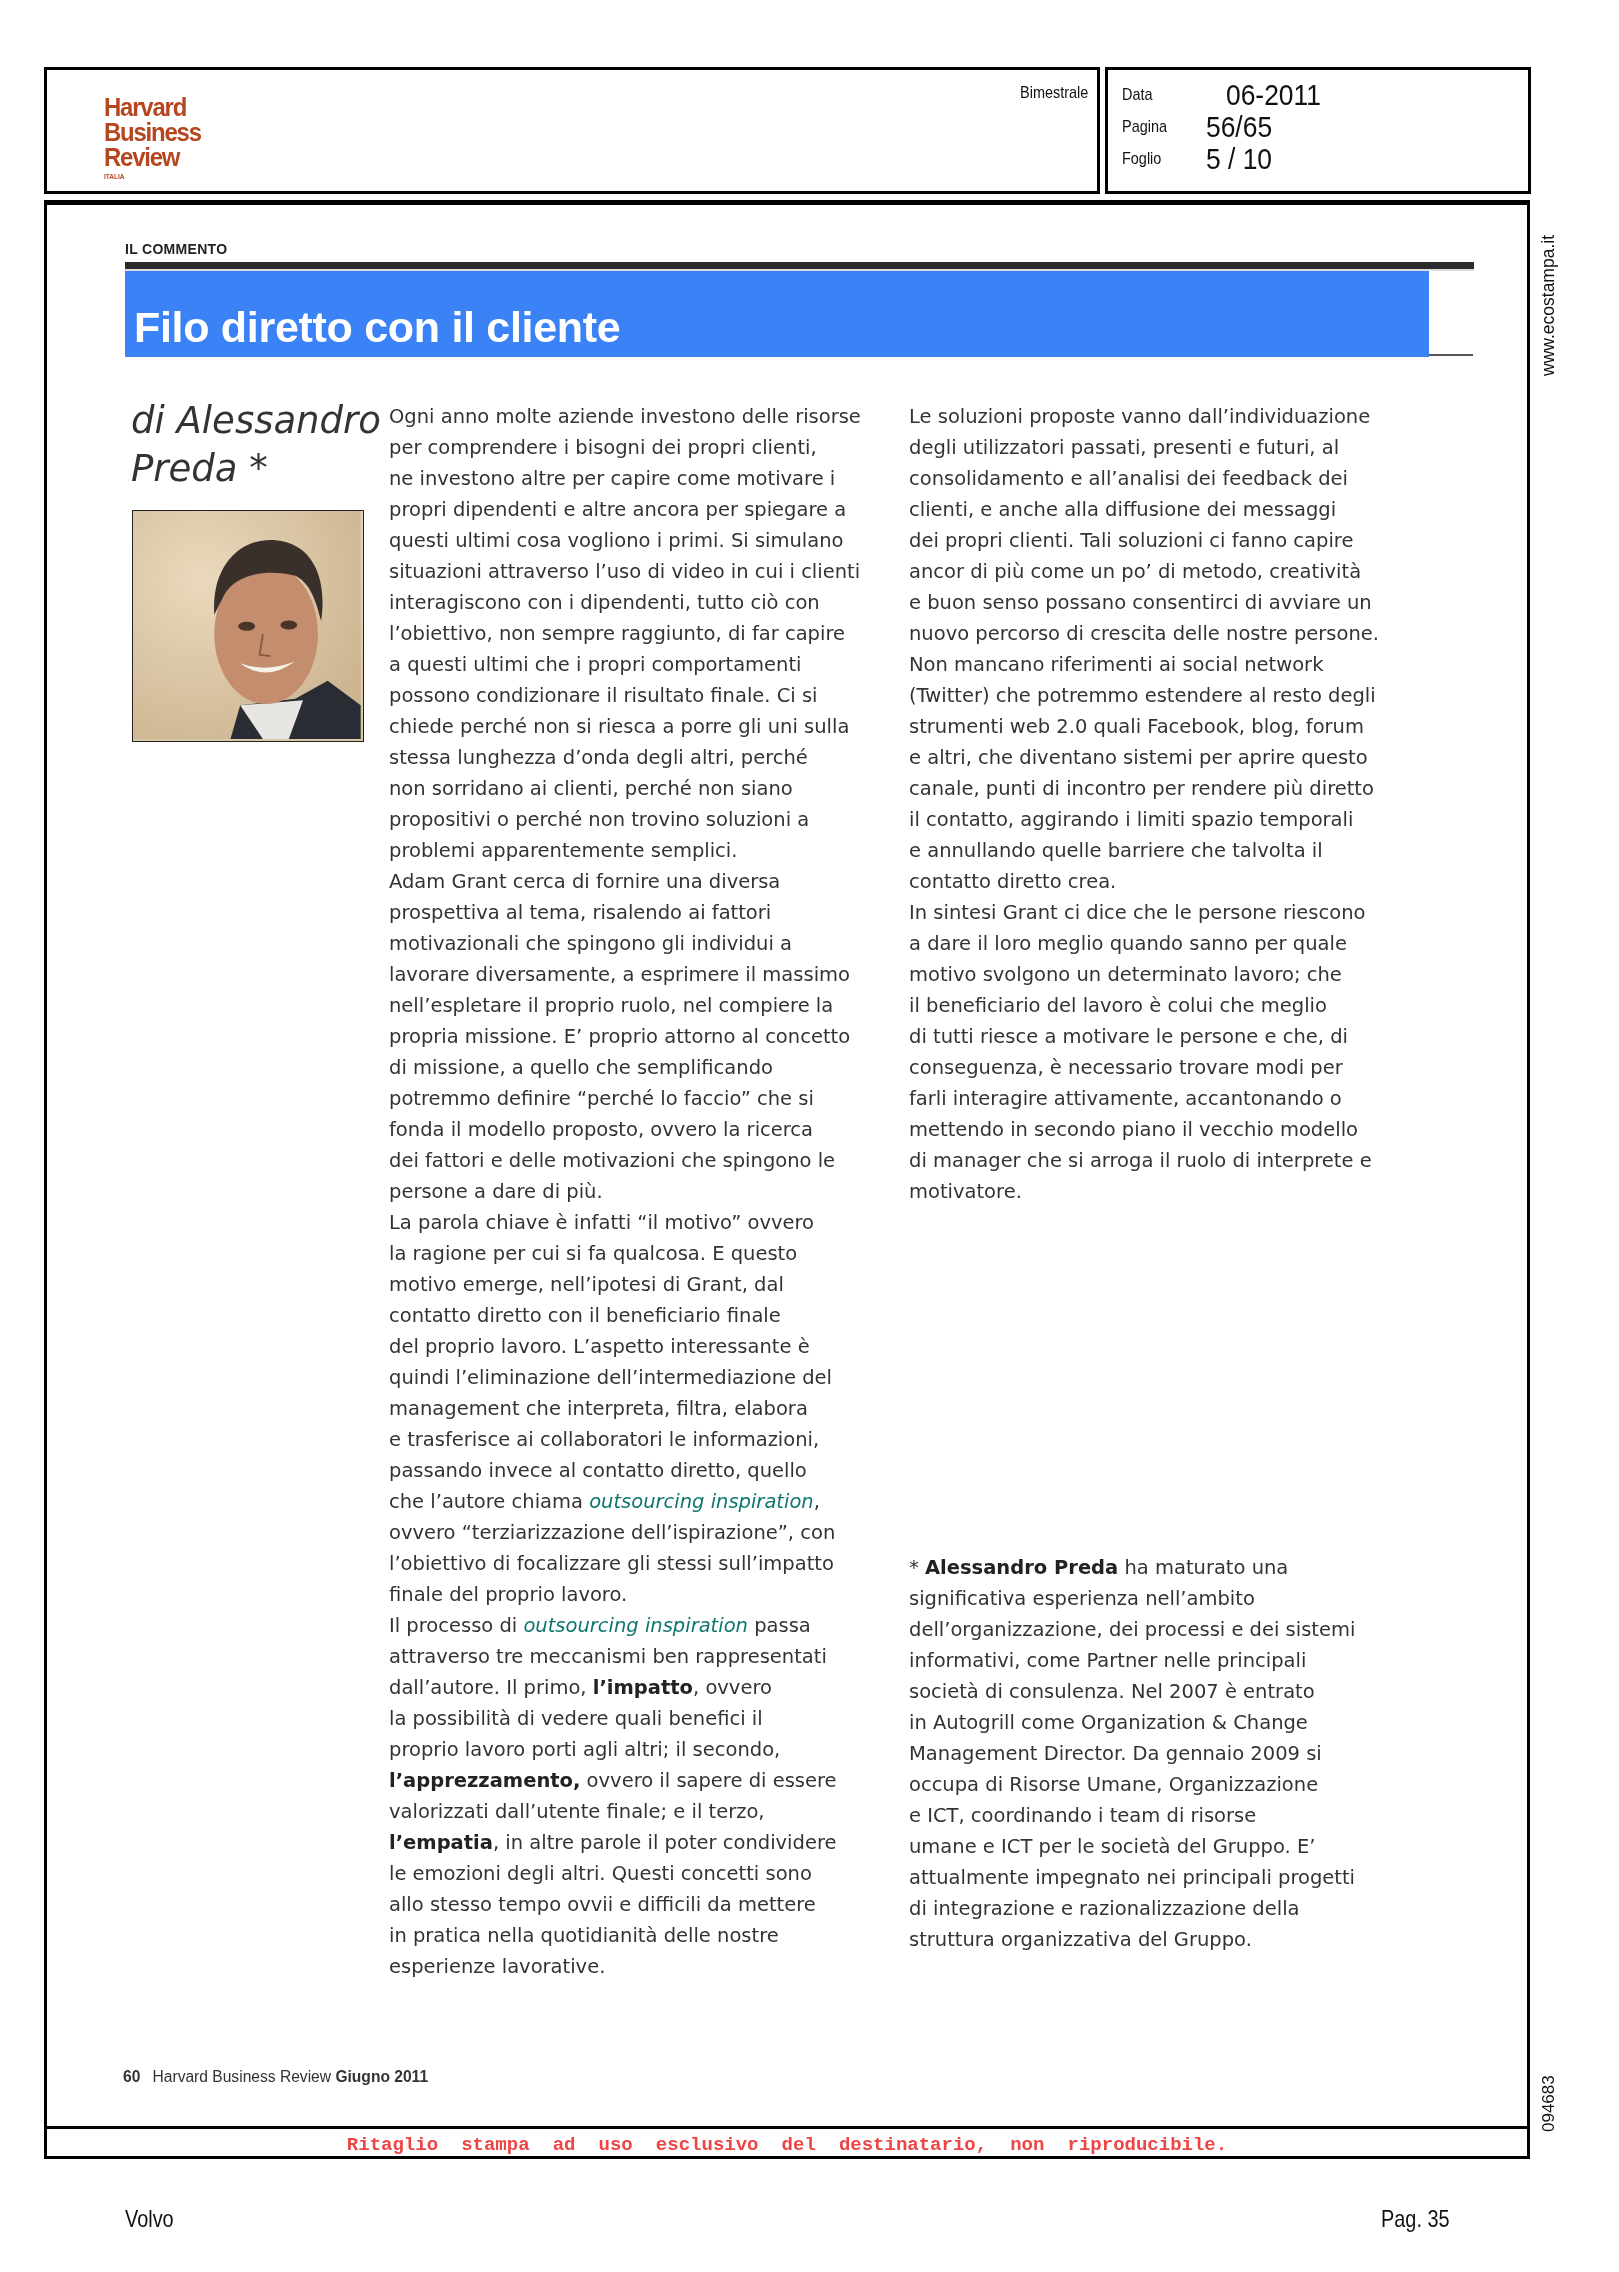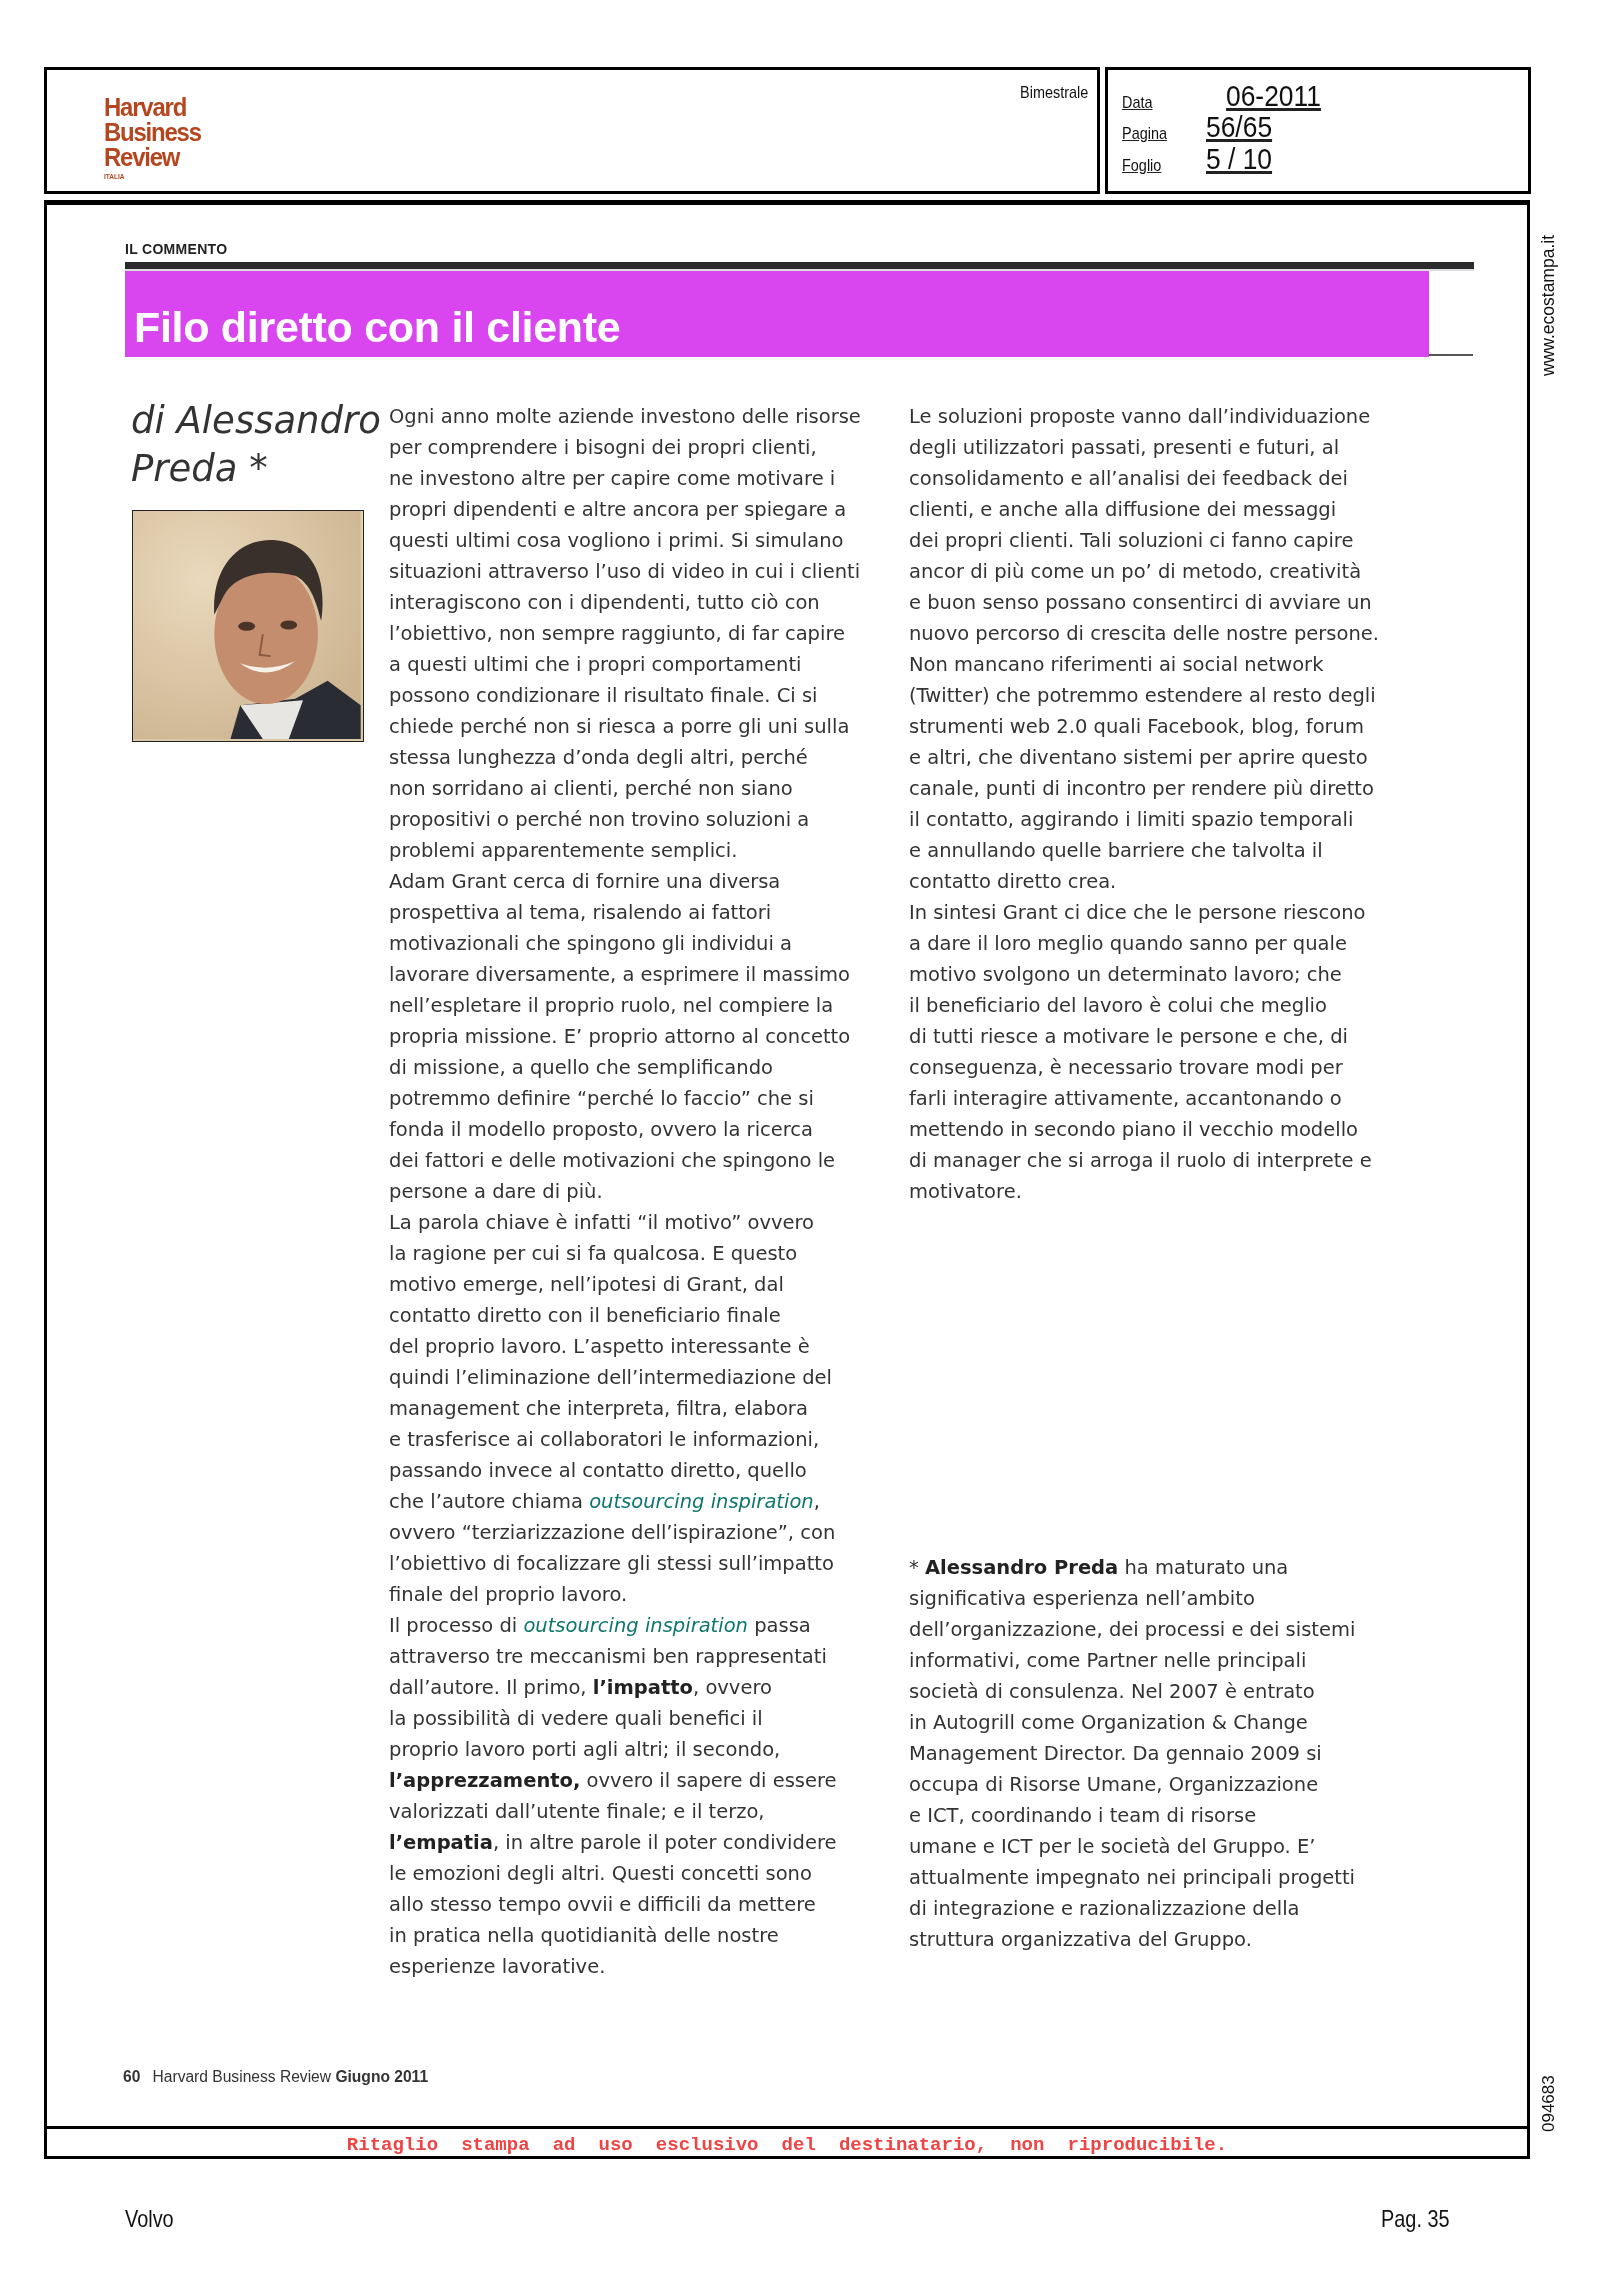--- a/index.html
+++ b/index.html
@@ -12,41 +12,41 @@
   .hdr-right { position: absolute; left: 1105px; top: 67px; width: 426px; height: 127px;
                border: 3.2px solid #000; box-sizing: border-box; }
   .logo { position: absolute; left: 57px; top: 25px; color: #b5461f;
           font-family: "Liberation Sans", sans-serif; font-weight: bold;
           font-size: 26px; line-height: 25px; letter-spacing: -1.3px; transform: scaleX(0.92);
           transform-origin: left top; }
   .logo .sub { display: block; font-size: 7.1px; line-height: 9px; letter-spacing: 0;
                margin-top: 2.6px; }
   .periodicity { position: absolute; right: 9px; top: 13px; font-size: 17px; color: #111;
                  transform: scaleX(0.85); transform-origin: right top; }
-  .meta-row { position: absolute; left: 14.3px; height: 35px; display: flex; align-items: flex-end; text-decoration: underline; }
+  .meta-row { position: absolute; left: 14.3px; height: 35px; display: flex; align-items: center; }
   .meta-row .k { width: 84px; font-size: 17px; color: #111; transform: scaleX(0.85); transform-origin: left; }
   .meta-row .v { font-size: 30px; color: #111; transform: scaleX(0.88); transform-origin: left; }
   .meta-date { top: 7.8px; } .meta-date .v { margin-left: 19.5px; }
   .meta-page { top: 39px; }
   .meta-sheet { top: 71px; }
 
   
   .main-box { position: absolute; left: 44px; top: 200px; width: 1486px; height: 1959px;
               border: 3.2px solid #000; border-top-width: 5.8px; box-sizing: border-box; }
   .footer-rule { position: absolute; left: 44px; top: 2126px; width: 1486px; height: 2.6px; background: #000; }
   .notice { position: absolute; left: 44px; top: 2134px; width: 1486px; text-align: center;
             font-family: "Liberation Mono", monospace; font-weight: bold; font-size: 19px;
             word-spacing: 11.7px; color: #ef4444; }
 
   .section-label { position: absolute; left: 125px; top: 241px; font-size: 14px; font-weight: bold;
                    color: #222; letter-spacing: 0.3px; }
   .banner-top { position: absolute; left: 125px; top: 262px; width: 1349px; height: 6.5px; background: #2b2b2d; }
   .banner-line { position: absolute; left: 125px; top: 269px; width: 1349px; height: 1.9px; background: #ddd; }
   .banner { position: absolute; left: 125px; top: 271px; width: 1304px; height: 86px;
-            background: #d946ef; }
+            background: #3b82f6; }
   .banner-tail { position: absolute; left: 1429px; top: 354px; width: 44px; height: 1.9px; background: #555; }
   .title { position: absolute; left: 9px; bottom: 5.2px; color: #fff; font-weight: bold;
            font-size: 43px; letter-spacing: -0.3px; }
 
   .byline { position: absolute; left: 131px; top: 397px; font-family: "DejaVu Sans", sans-serif;
             font-style: italic; font-size: 37px; line-height: 48px; color: #333; }
 
   .photo { position: absolute; left: 132px; top: 510px; width: 232px; height: 232px;
            border: 1.9px solid #222; box-sizing: border-box; overflow: hidden;
            background: linear-gradient(180deg, #e4d3b8 0%, #dac7a6 100%); }

